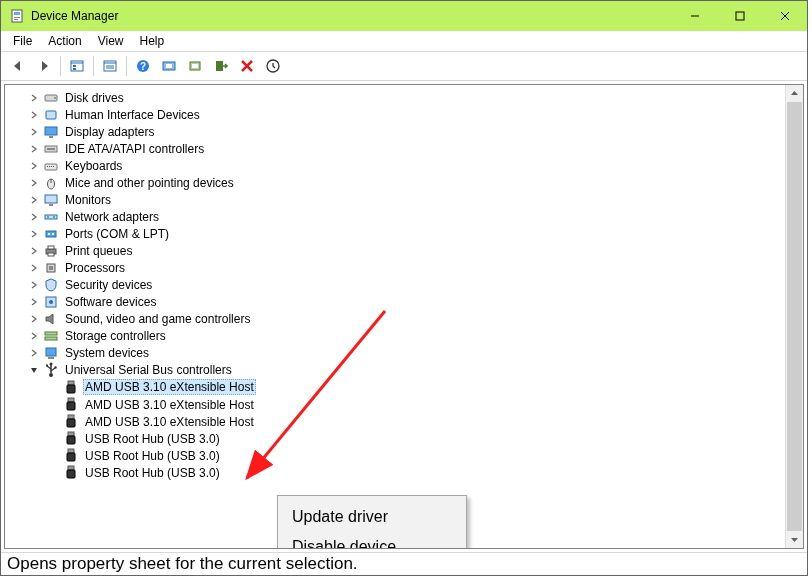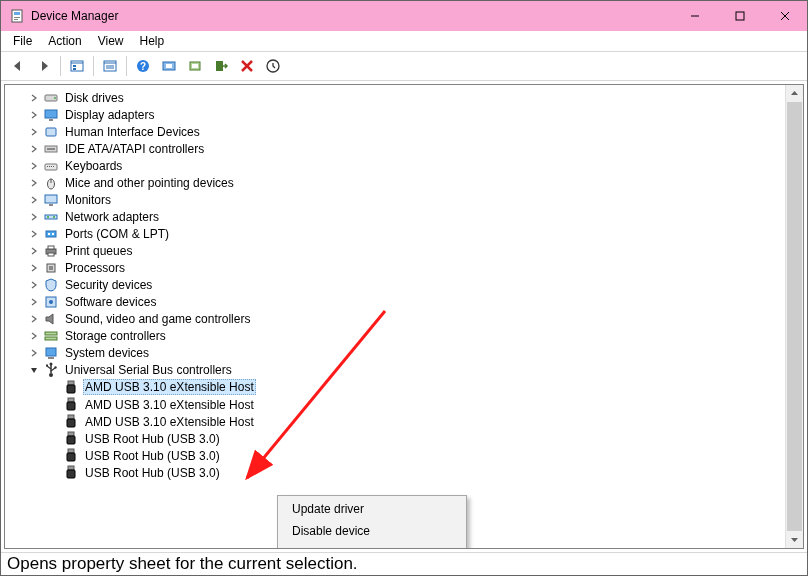--- a/index.html
+++ b/index.html
@@ -1,18 +1,18 @@
 <!DOCTYPE html>
 <html><head>
 <meta charset="utf-8">
 <style>
 html,body{margin:0;padding:0;font-family:"Segoe UI",Tahoma,sans-serif;font-size:12px;color:#000;background:#fff;}
 .window{width:808px;height:576px;border:1px solid #646464;position:relative;background:#fff;box-sizing:border-box;display:flex;flex-direction:column;}
 
-.titlebar{height:30px;display:flex;align-items:center;padding:0 0 0 8px;background:#f9a8d4;}
+.titlebar{height:30px;display:flex;align-items:center;padding:0 0 0 8px;background:#bef264;}
 .titlebar .app-icon{width:16px;height:16px;margin-right:6px;display:flex;align-items:center;justify-content:center;}
 .titlebar .title{flex:1;font-size:12px;}
 .winbtns{display:flex;height:100%;}
 .winbtn{width:45px;height:100%;display:flex;align-items:center;justify-content:center;cursor:default;}
 .winbtn.close{width:45px;}
 .winbtn svg{width:10px;height:10px;}
 
 .menubar{height:20px;display:flex;align-items:center;padding:0 4px;background:#fff;}
 .menubar .mitem{padding:2px 8px;cursor:default;}
 
@@ -28,21 +28,21 @@
 
 .node{height:17px;display:flex;align-items:center;white-space:nowrap;}
 .node .expander{width:14px;height:14px;display:flex;align-items:center;justify-content:center;margin-left:0;cursor:default;}
 .node .nicon{width:16px;height:16px;margin:0 4px 0 2px;display:flex;align-items:center;justify-content:center;}
 .node .nlabel{padding:0 2px;}
 .node.selected .nlabel{background:#cde8ff;border:1px dotted #7aa5c9; padding:0 1px;}
 .lvl1{padding-left:22px;}
 .lvl2{padding-left:42px;align-items:flex-end;}
 
 .ctxmenu{position:absolute;left:272px;top:410px;width:184px;background:#f2f2f2;border:1px solid #a7a7a7;box-shadow:3px 3px 4px rgba(0,0,0,0.25);padding:2px;z-index:5;}
-.ctxitem{height:22px;display:flex;align-items:center;padding:0 12px;font-size:12px;cursor:default;}
+.ctxitem{height:22px;display:flex;align-items:center;padding:0 12px;font-size:16px;cursor:default;margin-top:8px;}
 .redbox{position:absolute;border:2px solid #ff1a1a;pointer-events:none;}
 
 .statusbar{height:22px;border-top:1px solid #d8d8d8;display:flex;align-items:center;padding:0 6px;font-size:17px;}
 
 .arrow-annot{position:absolute;pointer-events:none;z-index:4;}
 </style>
 </head>
 <body>
 
 <div class="window">
@@ -169,38 +169,38 @@
           <span class="nlabel">Disk drives</span>
         </div>
         <div class="node lvl1">
           <span class="expander">
             <svg width="10" height="10" viewBox="0 0 10 10">
               <path d="M3 2 L7 5 L3 8" fill="none" stroke="#666" stroke-width="1.2"></path>
             </svg>
           </span>
           <span class="nicon">
             <svg width="16" height="16" viewBox="0 0 16 16">
+              <rect x="3" y="4" width="10" height="8" rx="1" fill="#c8dff5" stroke="#2a6cb5"></rect>
+            </svg>
+          </span>
+          <span class="nlabel">Human Interface Devices</span>
+        </div>
+        <div class="node lvl1">
+          <span class="expander">
+            <svg width="10" height="10" viewBox="0 0 10 10">
+              <path d="M3 2 L7 5 L3 8" fill="none" stroke="#666" stroke-width="1.2"></path>
+            </svg>
+          </span>
+          <span class="nicon">
+            <svg width="16" height="16" viewBox="0 0 16 16">
               <rect x="2" y="3" width="12" height="8" fill="#5aa6e8" stroke="#2a6cb5"></rect>
               <rect x="6" y="12" width="4" height="2" fill="#888"></rect>
             </svg>
           </span>
           <span class="nlabel">Display adapters</span>
-        </div>
-        <div class="node lvl1">
-          <span class="expander">
-            <svg width="10" height="10" viewBox="0 0 10 10">
-              <path d="M3 2 L7 5 L3 8" fill="none" stroke="#666" stroke-width="1.2"></path>
-            </svg>
-          </span>
-          <span class="nicon">
-            <svg width="16" height="16" viewBox="0 0 16 16">
-              <rect x="3" y="4" width="10" height="8" rx="1" fill="#c8dff5" stroke="#2a6cb5"></rect>
-            </svg>
-          </span>
-          <span class="nlabel">Human Interface Devices</span>
         </div>
         <div class="node lvl1">
           <span class="expander">
             <svg width="10" height="10" viewBox="0 0 10 10">
               <path d="M3 2 L7 5 L3 8" fill="none" stroke="#666" stroke-width="1.2"></path>
             </svg>
           </span>
           <span class="nicon">
             <svg width="16" height="16" viewBox="0 0 16 16">
               <rect x="2" y="5" width="12" height="6" fill="#d8d8d8" stroke="#777"></rect>

